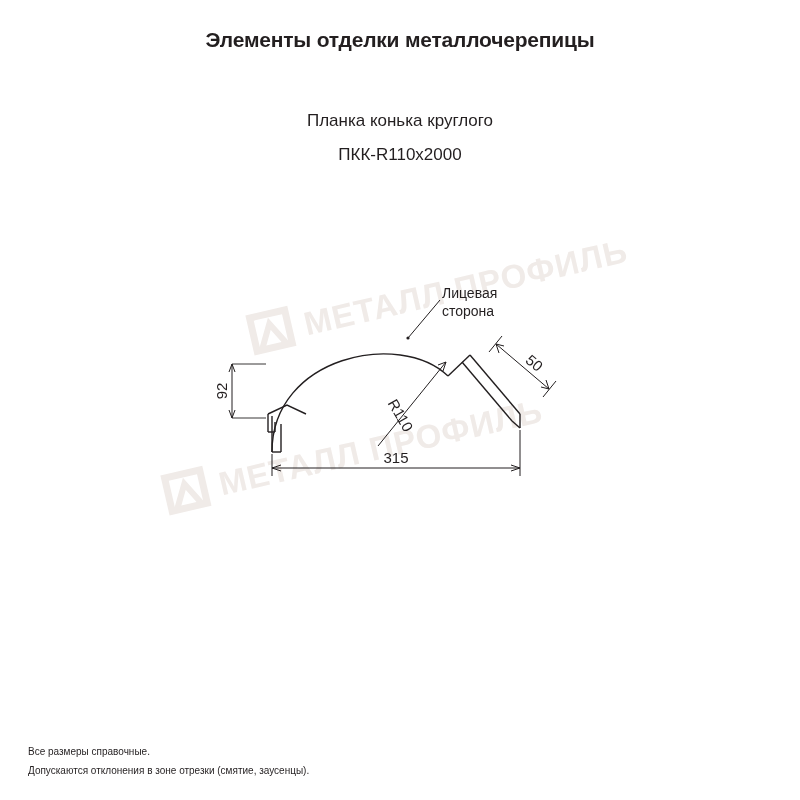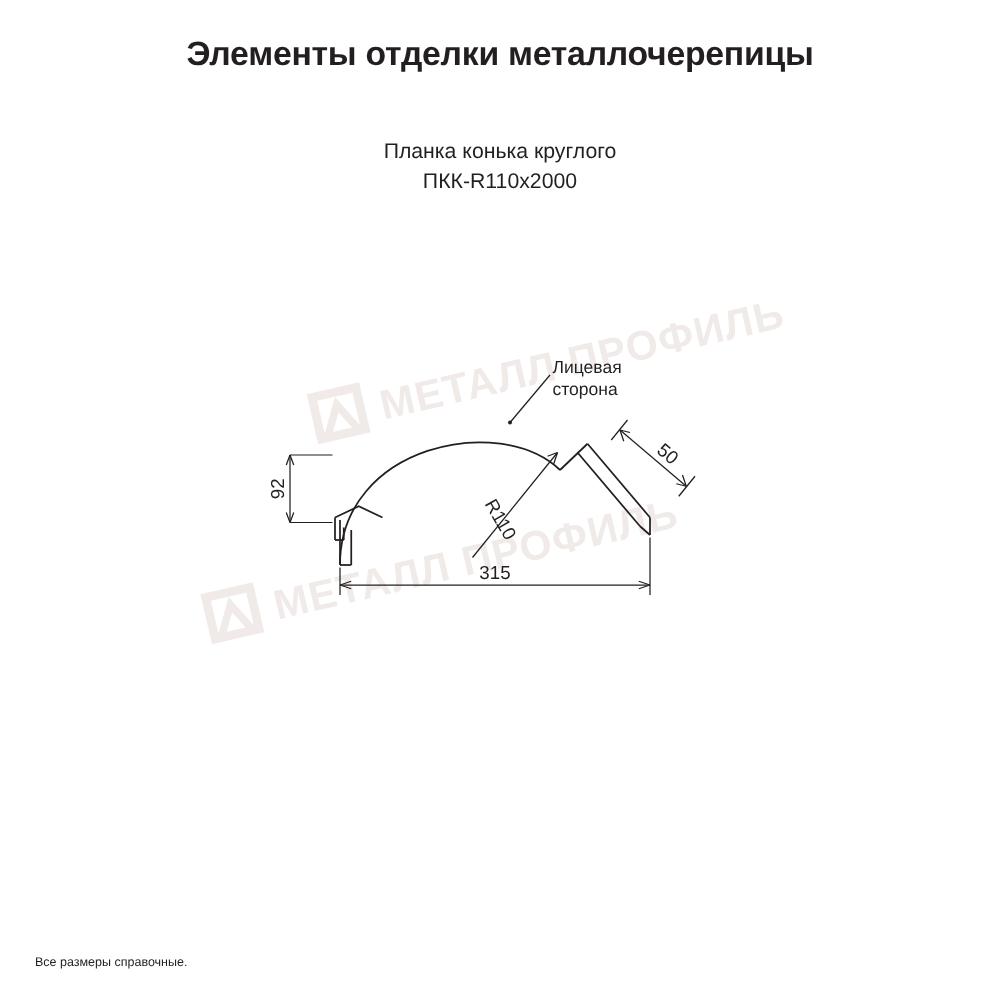--- a/index.html
+++ b/index.html
@@ -18,36 +18,36 @@
   .page {
     position: absolute;
     inset: 0;
   }
   .title {
     position: absolute;
     top: 28px;
     left: 0;
     width: 800px;
     text-align: center;
-    font-size: 27px;
+    font-size: 21px;
     font-weight: bold;
     letter-spacing: -0.2px;
   }
   .subtitle {
     position: absolute;
     top: 110px;
     left: 0;
     width: 800px;
     text-align: center;
     font-size: 17px;
     line-height: 22px;
   }
   .subtitle .code {
     display: block;
-    margin-top: 2px;
+    margin-top: 12px;
   }
   .drawing {
     position: absolute;
     top: 180px;
     left: 0;
     width: 800px;
     height: 420px;
   }
   .footnotes {
     position: absolute;
@@ -156,15 +156,16 @@
         <path d="M496 164 L504 166 M496 164 L499 173"></path>
         <path d="M549 209 L541 207 M549 209 L546 200"></path>
       </g>
       <text x="531" y="187" font-size="15" fill="#231f20" text-anchor="middle" transform="rotate(40 531 187)">50</text>
 
     </svg>
   </div>
 
   <div class="footnotes">
     <div>Все размеры справочные.</div>
+    <div>Допускаются отклонения в зоне отрезки (смятие, заусенцы).</div>
   </div>
 
 </div>
 
 </body></html>

